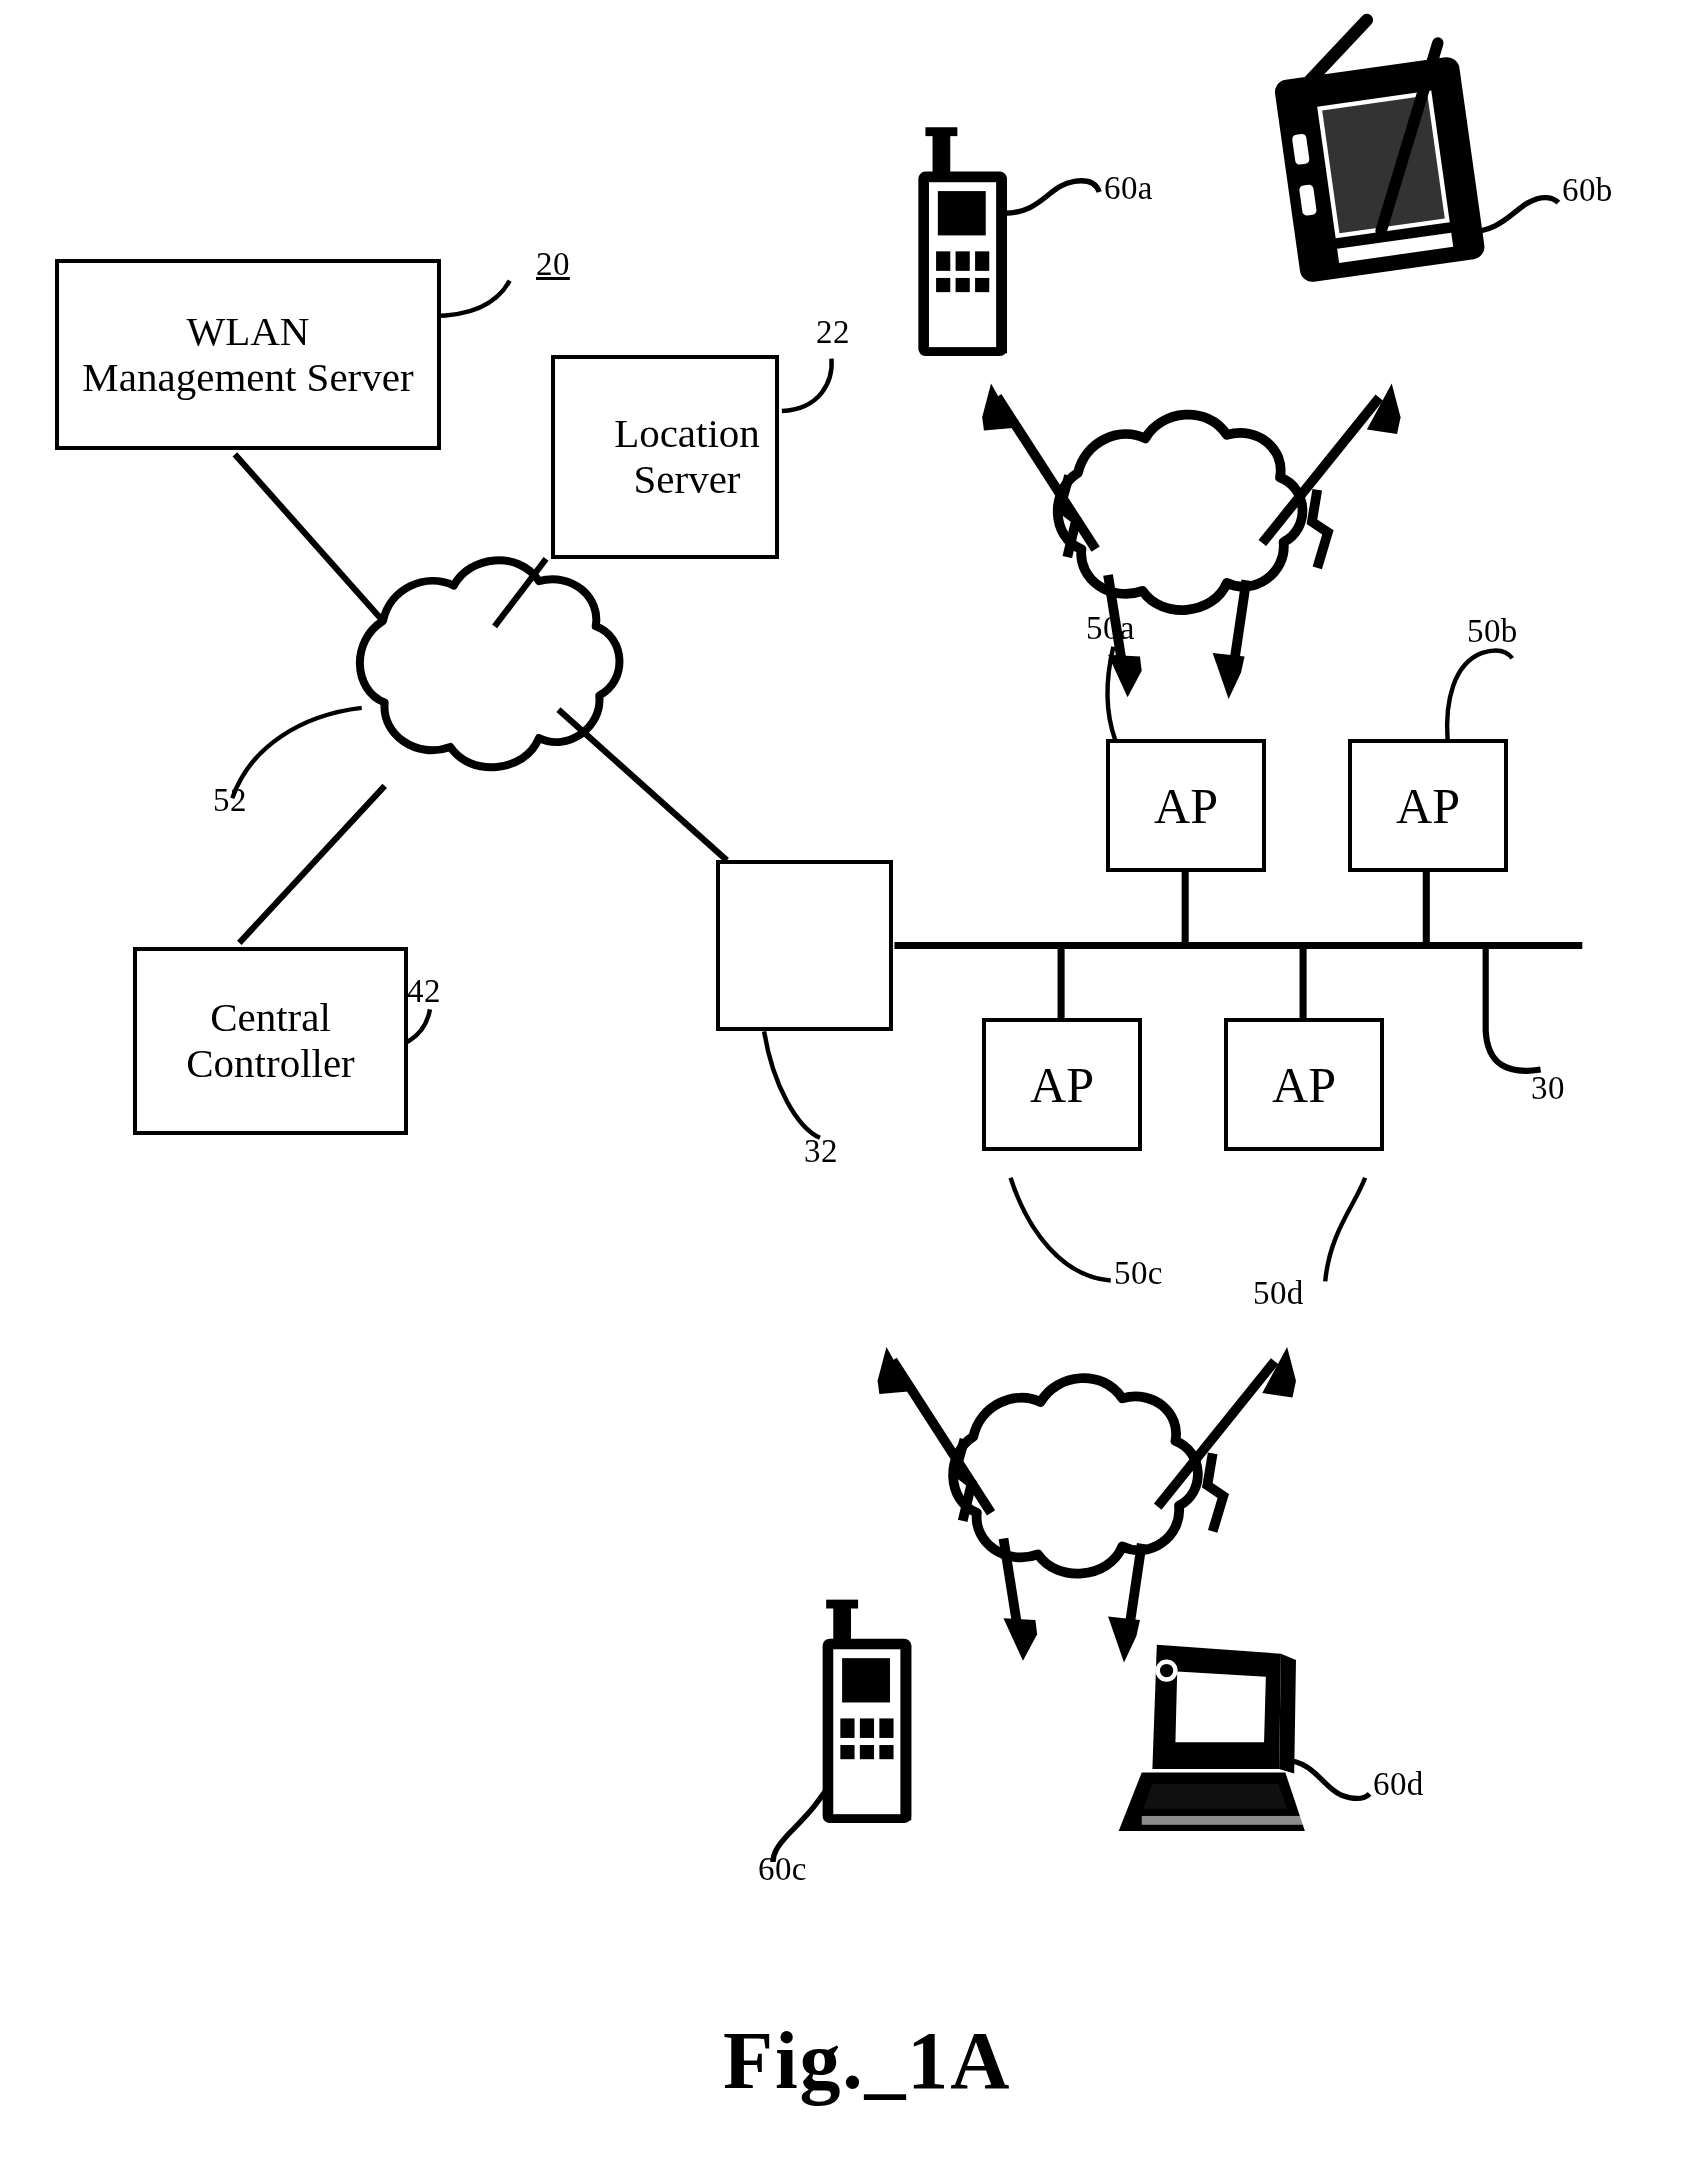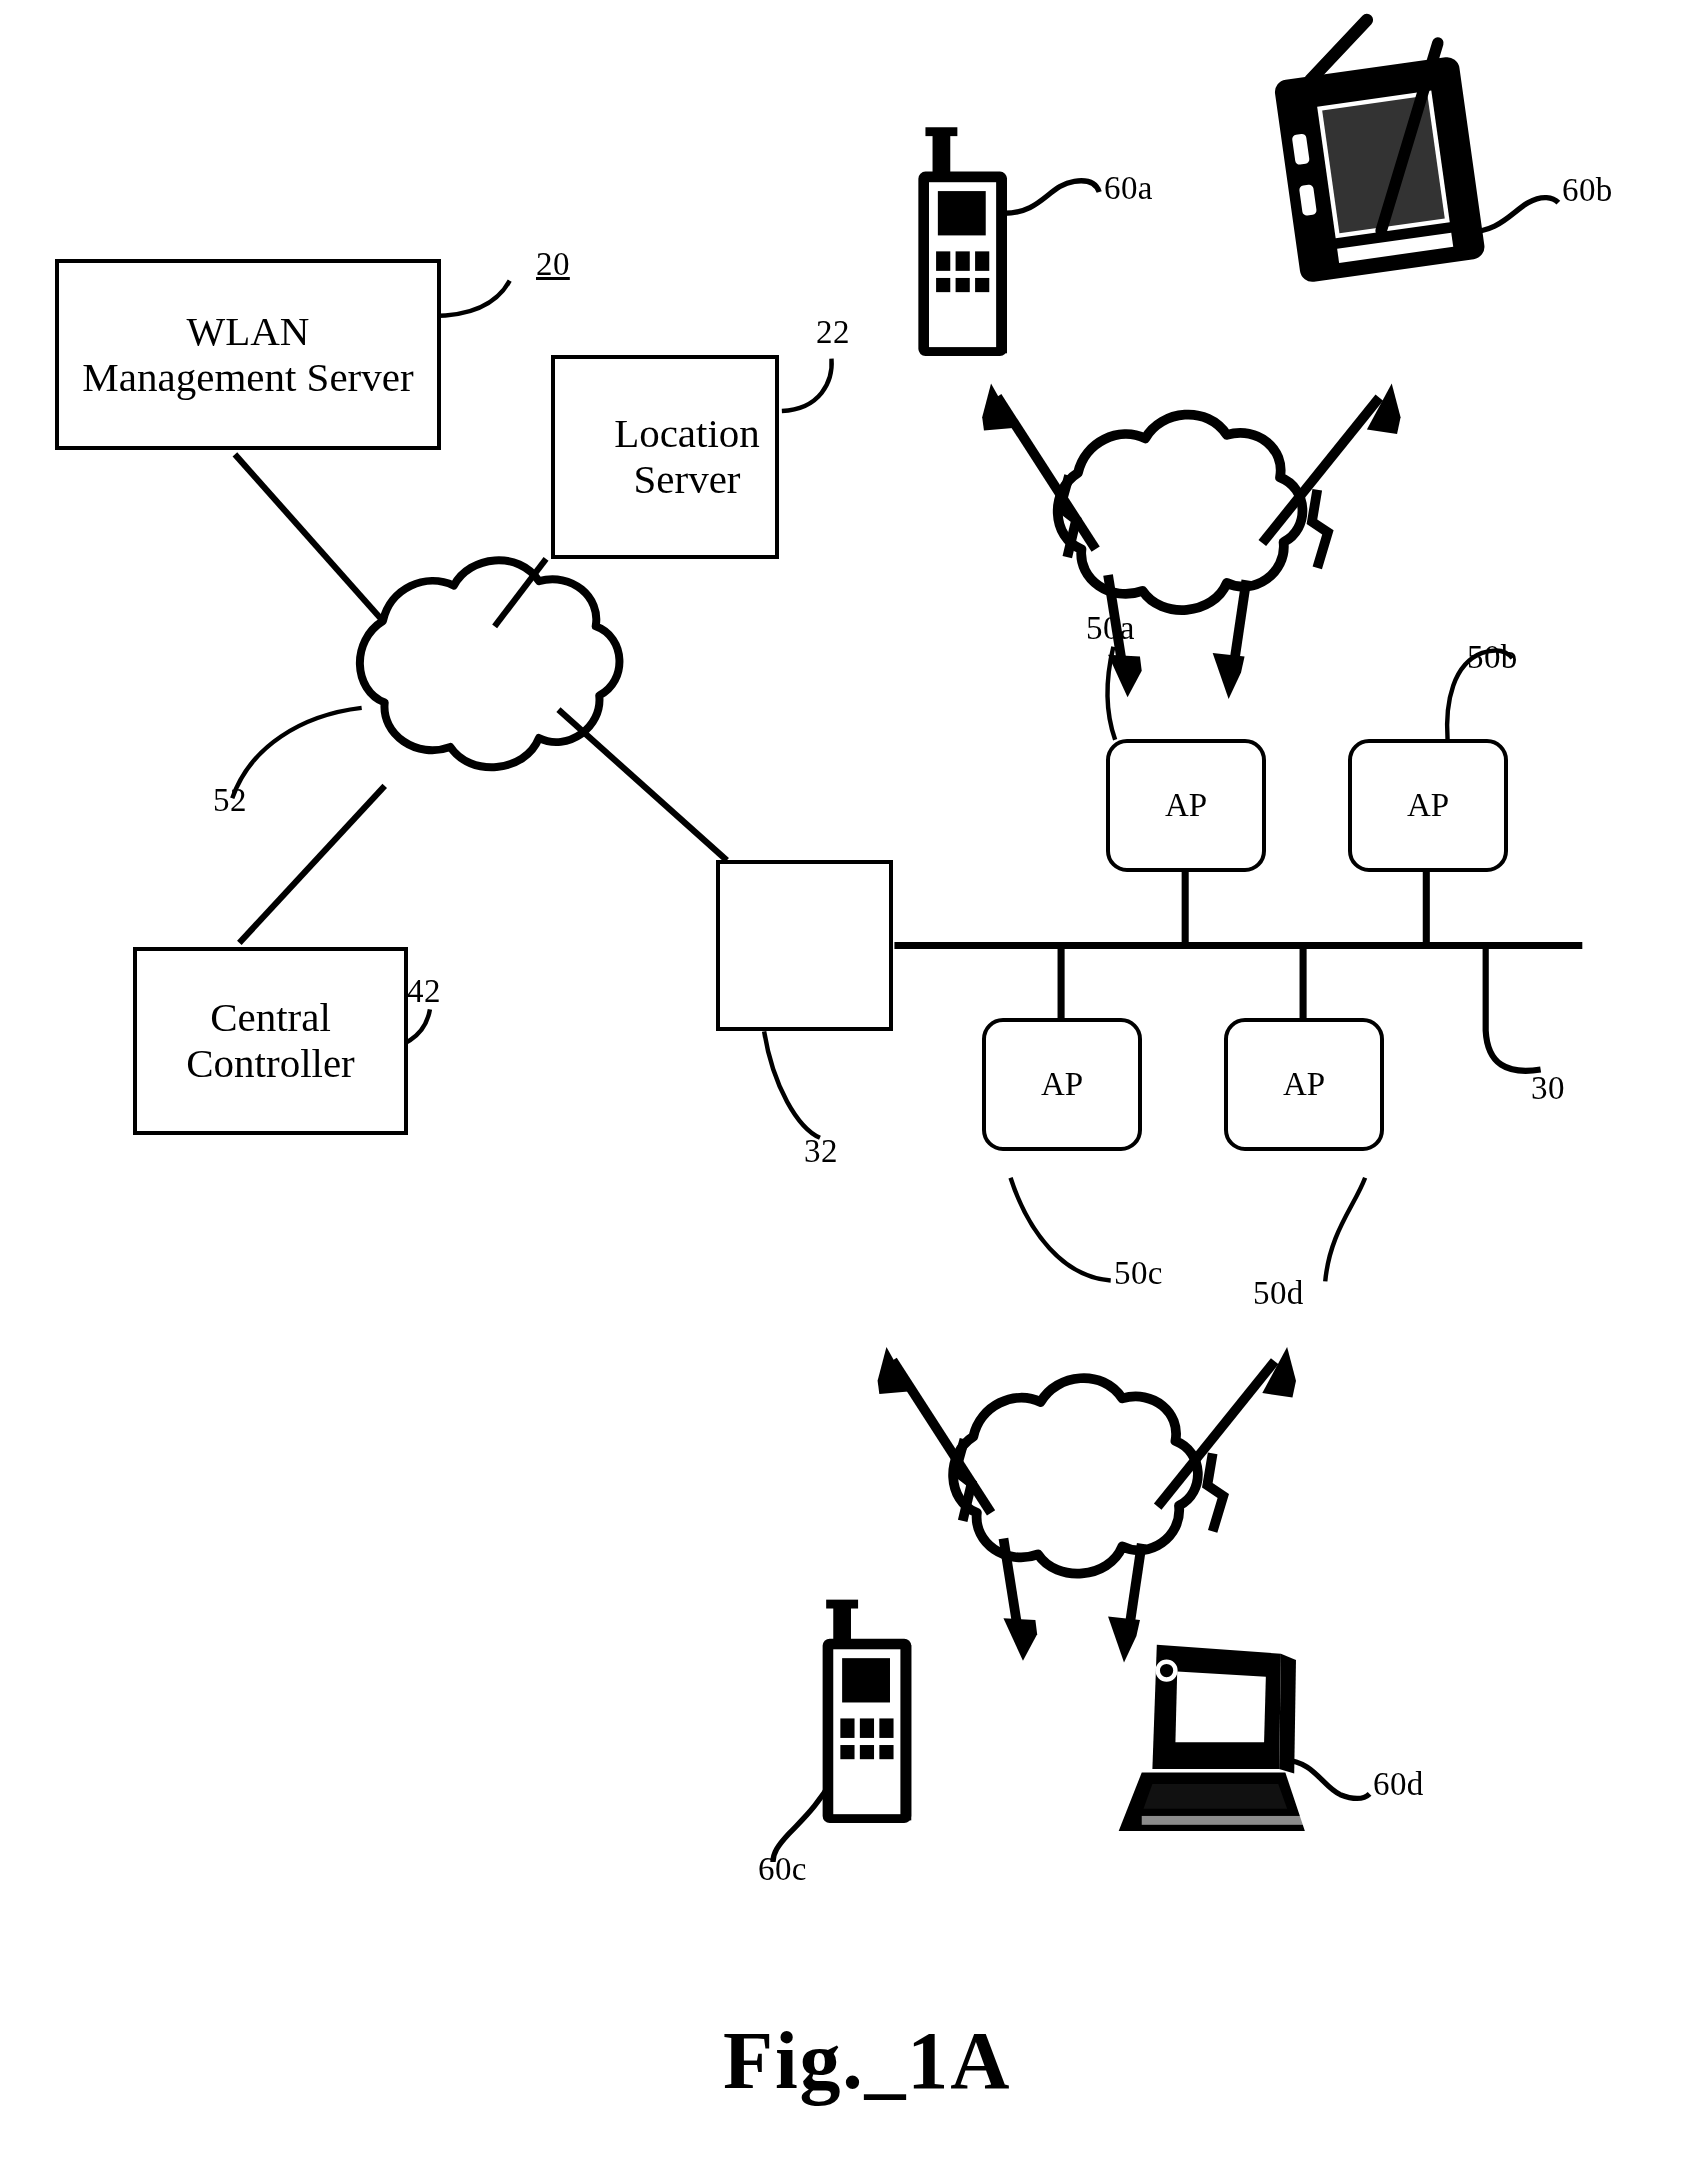--- a/index.html
+++ b/index.html
@@ -49,21 +49,21 @@
     line-height: 1;
   }
   .fig-caption {
     position: absolute;
     font-size: 82px;
     letter-spacing: 1.8px;
     white-space: nowrap;
     line-height: 1;
     font-weight: bold;
   }
-  .ap-box { font-size: 33px; border-radius: 21px; }
+  .ap-box { font-size: 50px; }
   .srv-box { font-size: 41px; }
 </style>
 </head>
 <body>
 
 <div id="figure-root">
 
   <svg id="figure-svg" viewBox="0 0 1911 2457">
 
     <line x1="265" y1="512" x2="432" y2="700" stroke="#000" stroke-width="7"></line>
@@ -254,21 +254,21 @@
   <div class="ref-label" style="left:804px; top:1135px;">32</div>
 
   <div class="node-box ap-box" style="left:1106px; top:739px; width:160px; height:133px;">
     <span class="line">AP</span>
   </div>
   <div class="ref-label" style="left:1086px; top:612px;">50a</div>
 
   <div class="node-box ap-box" style="left:1348px; top:739px; width:160px; height:133px;">
     <span class="line">AP</span>
   </div>
-  <div class="ref-label" style="left:1467px; top:615px;margin-top:26px;">50b</div>
+  <div class="ref-label" style="left:1467px; top:615px;">50b</div>
 
   <div class="node-box ap-box" style="left:982px; top:1018px; width:160px; height:133px;">
     <span class="line">AP</span>
   </div>
   <div class="ref-label" style="left:1114px; top:1257px;">50c</div>
 
   <div class="node-box ap-box" style="left:1224px; top:1018px; width:160px; height:133px;">
     <span class="line">AP</span>
   </div>
   <div class="ref-label" style="left:1253px; top:1277px;">50d</div>

